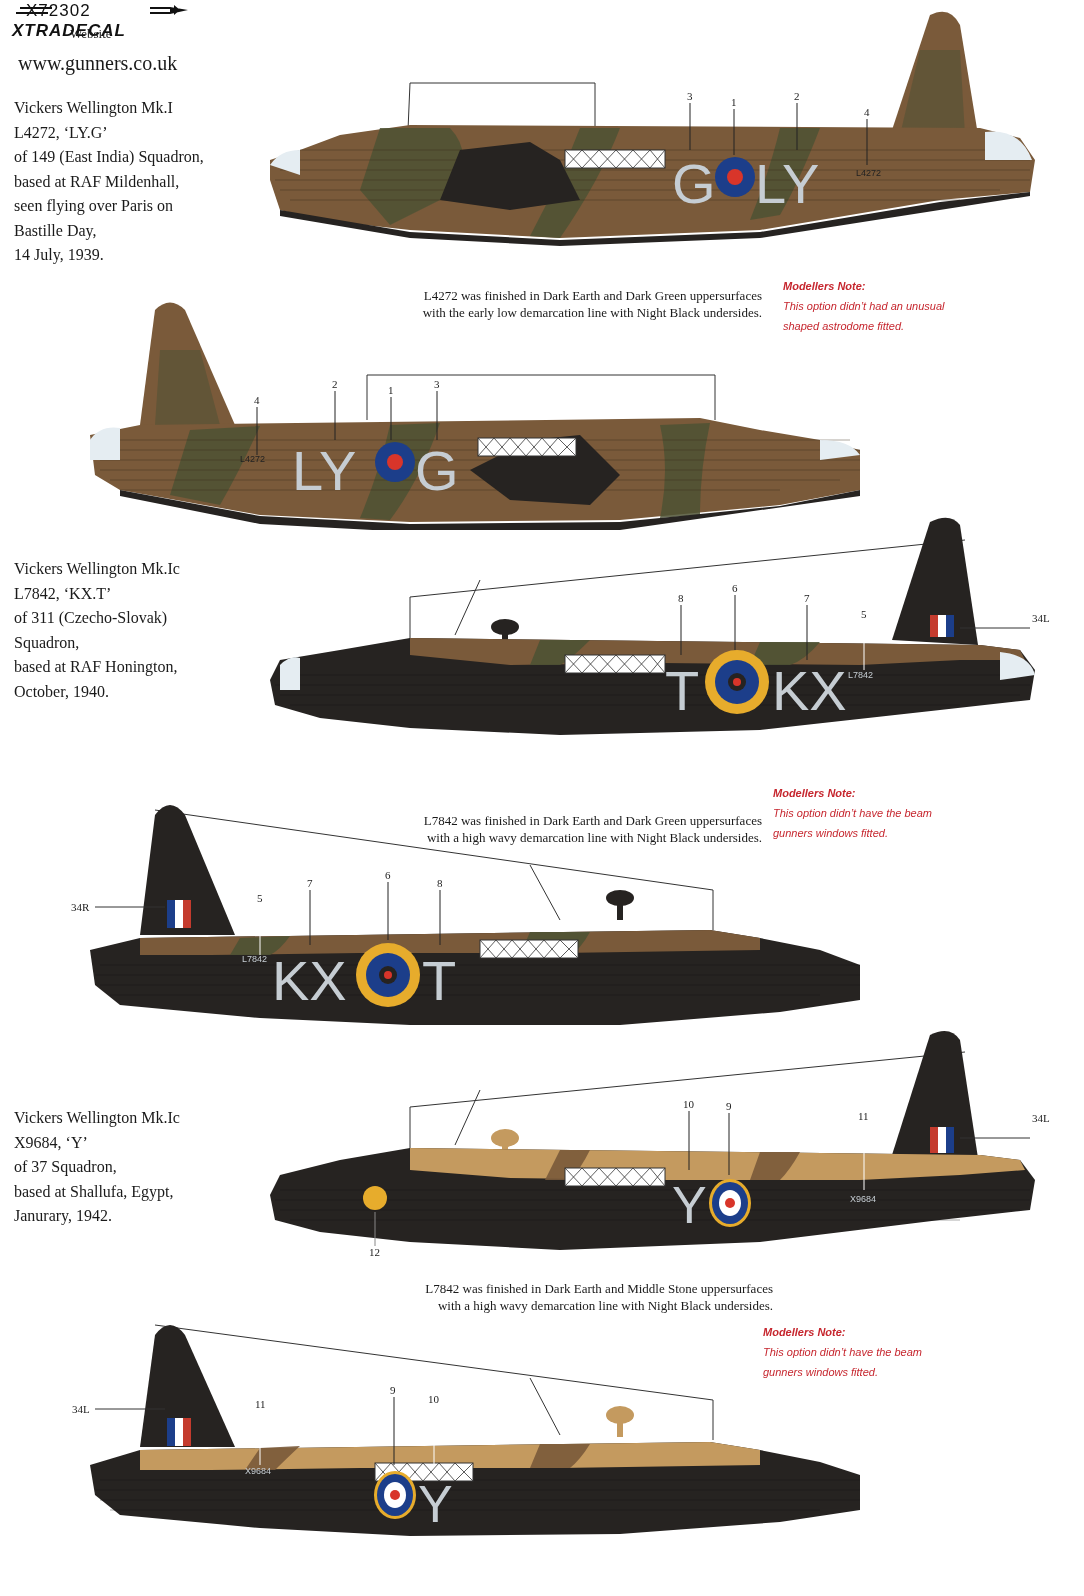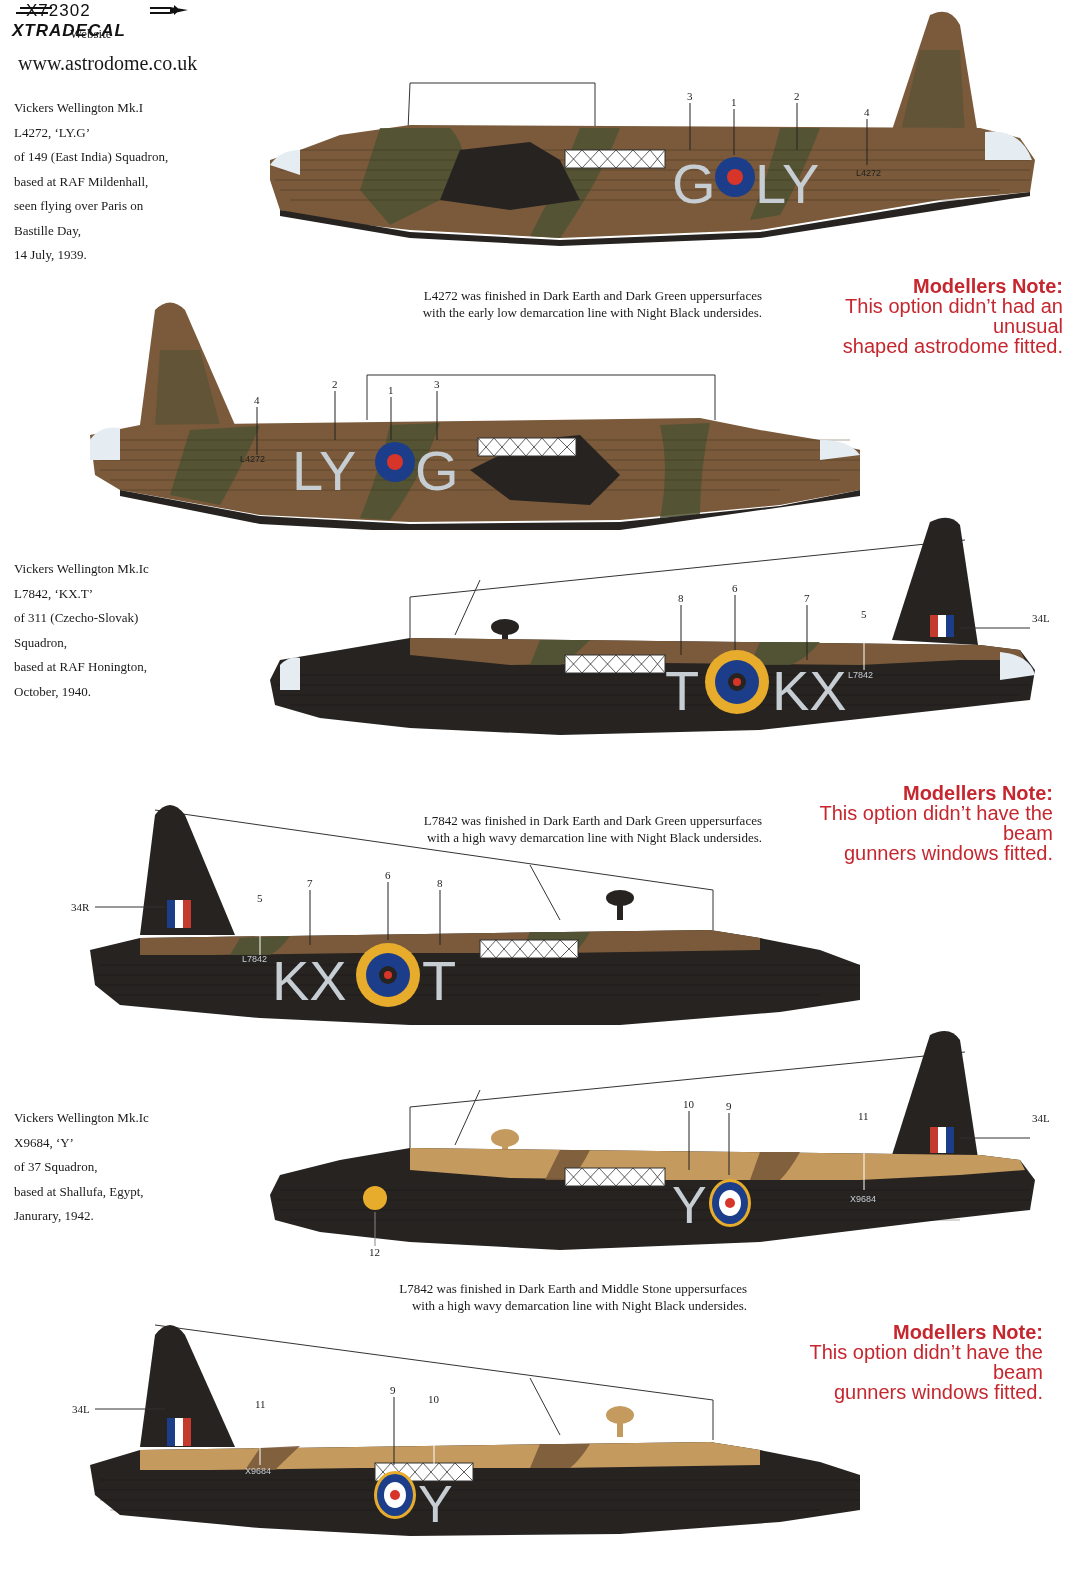--- a/index.html
+++ b/index.html
@@ -4,44 +4,44 @@
 <style>
   html, body { margin:0; padding:0; background:#ffffff; }
   body { width:1084px; height:1596px; position:relative; overflow:hidden;
          font-family:"Liberation Serif", serif; color:#1a1a1a; }
   .abs { position:absolute; }
   .logo { left:12px; top:2px; width:180px; }
   .logo-code { font-family:"Liberation Sans", sans-serif; font-size:17px; letter-spacing:1px; color:#111; margin-left:14px; line-height:18px; }
   .logo-brand { font-family:Liberation Sans, sans-serif; font-weight:bold; font-style:italic; font-size:17px; letter-spacing:1px; color:#111; line-height:22px; }
   .web-label { left:70px; top:26px; font-size:13px; }
   .web-url { left:18px; top:52px; font-size:20px; }
-  .desc { font-size:13px; line-height:24.5px; white-space:pre-line; }
+  .desc { font-size:16px; line-height:24.5px; white-space:pre-line; }
   .finish { text-align:right; font-size:13px; line-height:17px; width:360px; }
-  .note { text-align:right; font-family:"Liberation Sans", sans-serif; color:#c6262e; font-size:20px; line-height:20px; width:280px; }
+  .note { text-align:left; font-family:"Liberation Sans", sans-serif; color:#c6262e; font-size:11px; line-height:20px; width:280px;font-style:italic; }
   .note .t { font-weight:bold; }
   .plane { position:absolute; }
 </style>
 </head>
 <body>
 
 <div class="abs logo">
   <div class="logo-code">X72302</div>
   <div class="logo-brand">XTRADECAL</div>
 </div>
 <svg class="abs" style="left:12px;top:2px" width="180" height="40">
   <g stroke="#111" stroke-width="2">
     <line x1="8" y1="6" x2="40" y2="6"></line>
       <line x1="4" y1="11" x2="36" y2="11"></line>
     <line x1="138" y1="6" x2="158" y2="6"></line>
       <line x1="138" y1="11" x2="158" y2="11"></line>
   </g>
   <path d="M158 5 L176 8 L158 12 Z M162 3 L168 8 L162 13 Z" fill="#111"></path>
 </svg>
 <div class="abs web-label">Website</div>
-<div class="abs web-url">www.astrodome.co.uk</div>
+<div class="abs web-url">www.gunners.co.uk</div>
 
 <div class="abs desc" style="left:14px;top:96px">Vickers Wellington Mk.I
 L4272, ‘LY.G’
 of 149 (East India) Squadron,
 based at RAF Mildenhall,
 seen flying over Paris on
 Bastille Day,
 14 July, 1939.</div>
 <div class="abs finish" style="left:402px;top:287px">L4272 was finished in
 Dark Earth and Dark Green uppersurfaces with the early
@@ -65,21 +65,21 @@
   <div class="t">Modellers Note:</div>
   <div style="white-space:pre-line">This option didn’t have the beam
 gunners windows fitted.</div>
 </div>
 
 <div class="abs desc" style="left:14px;top:1106px">Vickers Wellington Mk.Ic
 X9684, ‘Y’
 of 37 Squadron,
 based at Shallufa, Egypt,
 Janurary, 1942.</div>
-<div class="abs finish" style="left:387px;top:1280px">L7842 was finished in
+<div class="abs finish" style="left:413px;top:1280px">L7842 was finished in
 Dark Earth and Middle Stone  uppersurfaces with a high
 wavy demarcation line with Night Black undersides.</div>
 <div class="abs note" style="left:763px;top:1322px">
   <div class="t">Modellers Note:</div>
   <div style="white-space:pre-line">This option didn’t have the beam
 gunners windows fitted.</div>
 </div>
 
 <svg class="plane" style="left:260px;top:10px" width="800" height="240">
   <line x1="150" y1="73" x2="148" y2="120" stroke="#333"></line>

